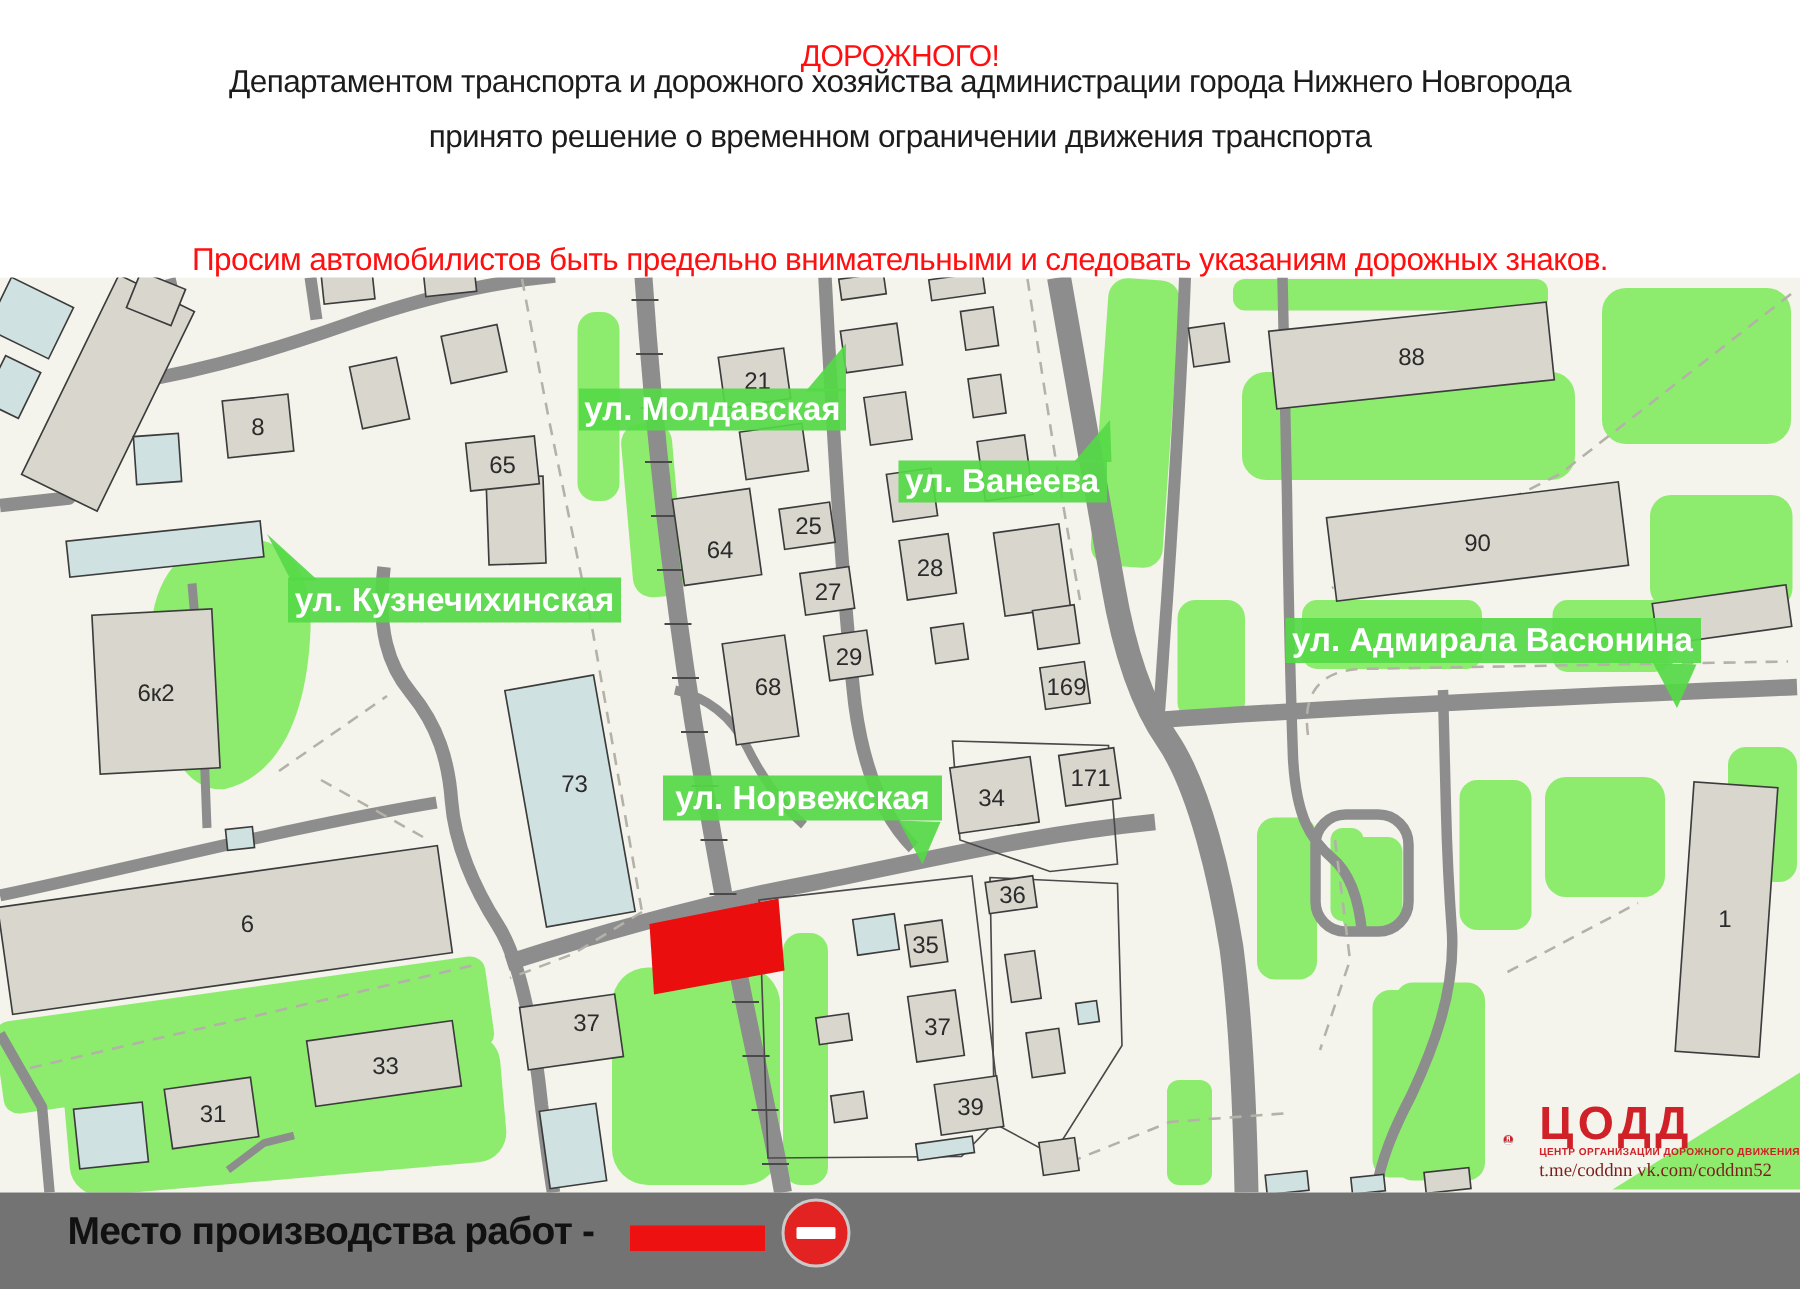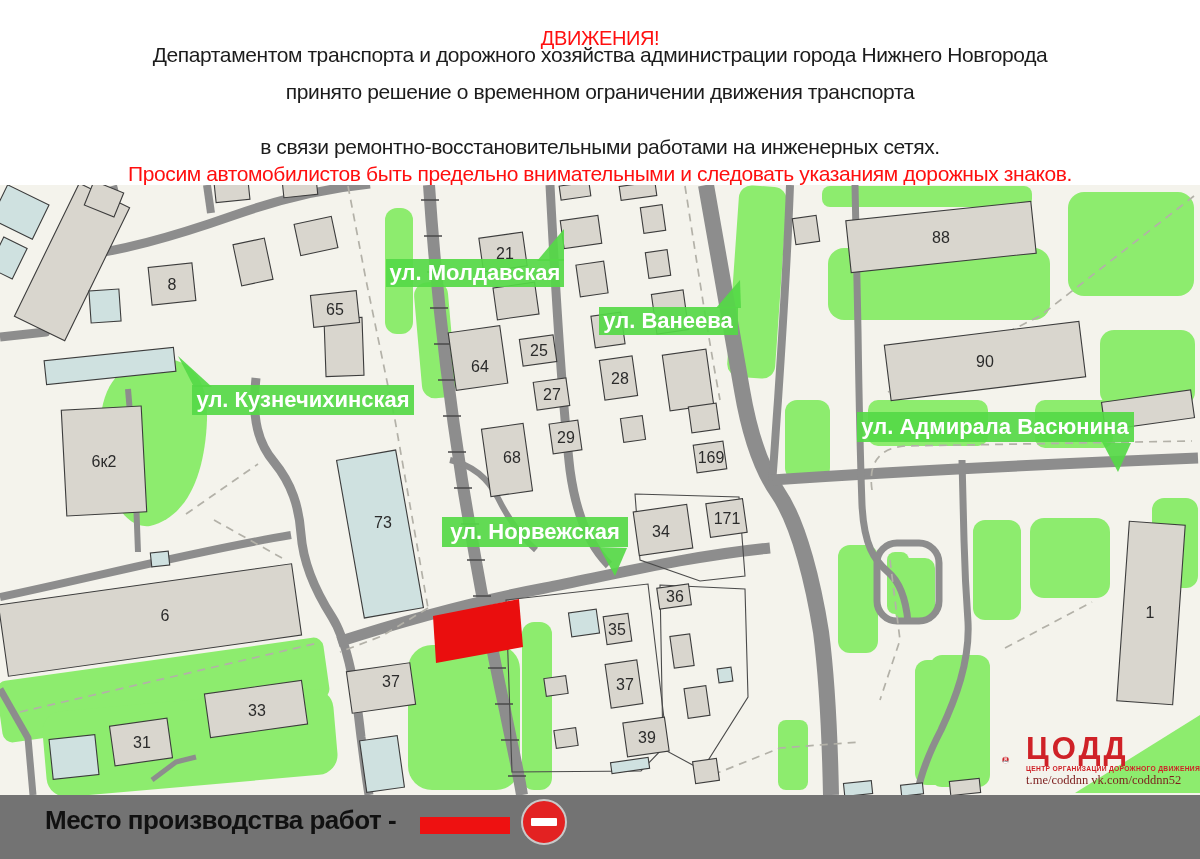--- a/index.html
+++ b/index.html
@@ -41,24 +41,23 @@
             letter-spacing:.3px;}
   .logo-links{font-family:"Liberation Serif",serif;font-weight:normal;font-size:12.5px;
               color:#7c1d1d;margin-top:1px;white-space:nowrap;}
 </style>
 </head>
 <body>
 
 <div class="page">
 
   <div class="header">
-    <div class="hl attn" style="top:27px">ДВИЖЕНИЯ!</div>
+    <div class="hl attn" style="top:27px">ДОРОЖНОГО!</div>
     <div class="hl" style="top:43px">Департаментом транспорта и дорожного хозяйства администрации города Нижнего Новгорода</div>
     <div class="hl" style="top:80px">принято решение о временном ограничении движения транспорта</div>
-    <div class="hl" style="top:135px">в связи ремонтно-восстановительными работами на инженерных сетях.</div>
     <div class="hl red" style="top:162px">Просим автомобилистов быть предельно внимательными и следовать указаниям дорожных знаков.</div>
   </div>
 
   <div class="mapwrap">
   <svg width="1200" height="610" viewBox="0 185 1200 610" xmlns="http://www.w3.org/2000/svg">
     <rect x="0" y="185" width="1200" height="610" fill="#f4f3ec"></rect>
 
     <g>
       <path class="g" d="M100,432 C100,390 116,364 152,359 C192,355 208,380 207,420 C205,470 190,516 150,526 C116,530 100,472 100,432 Z"></path>
       <rect class="g" x="385" y="208" width="28" height="126" rx="12"></rect>

